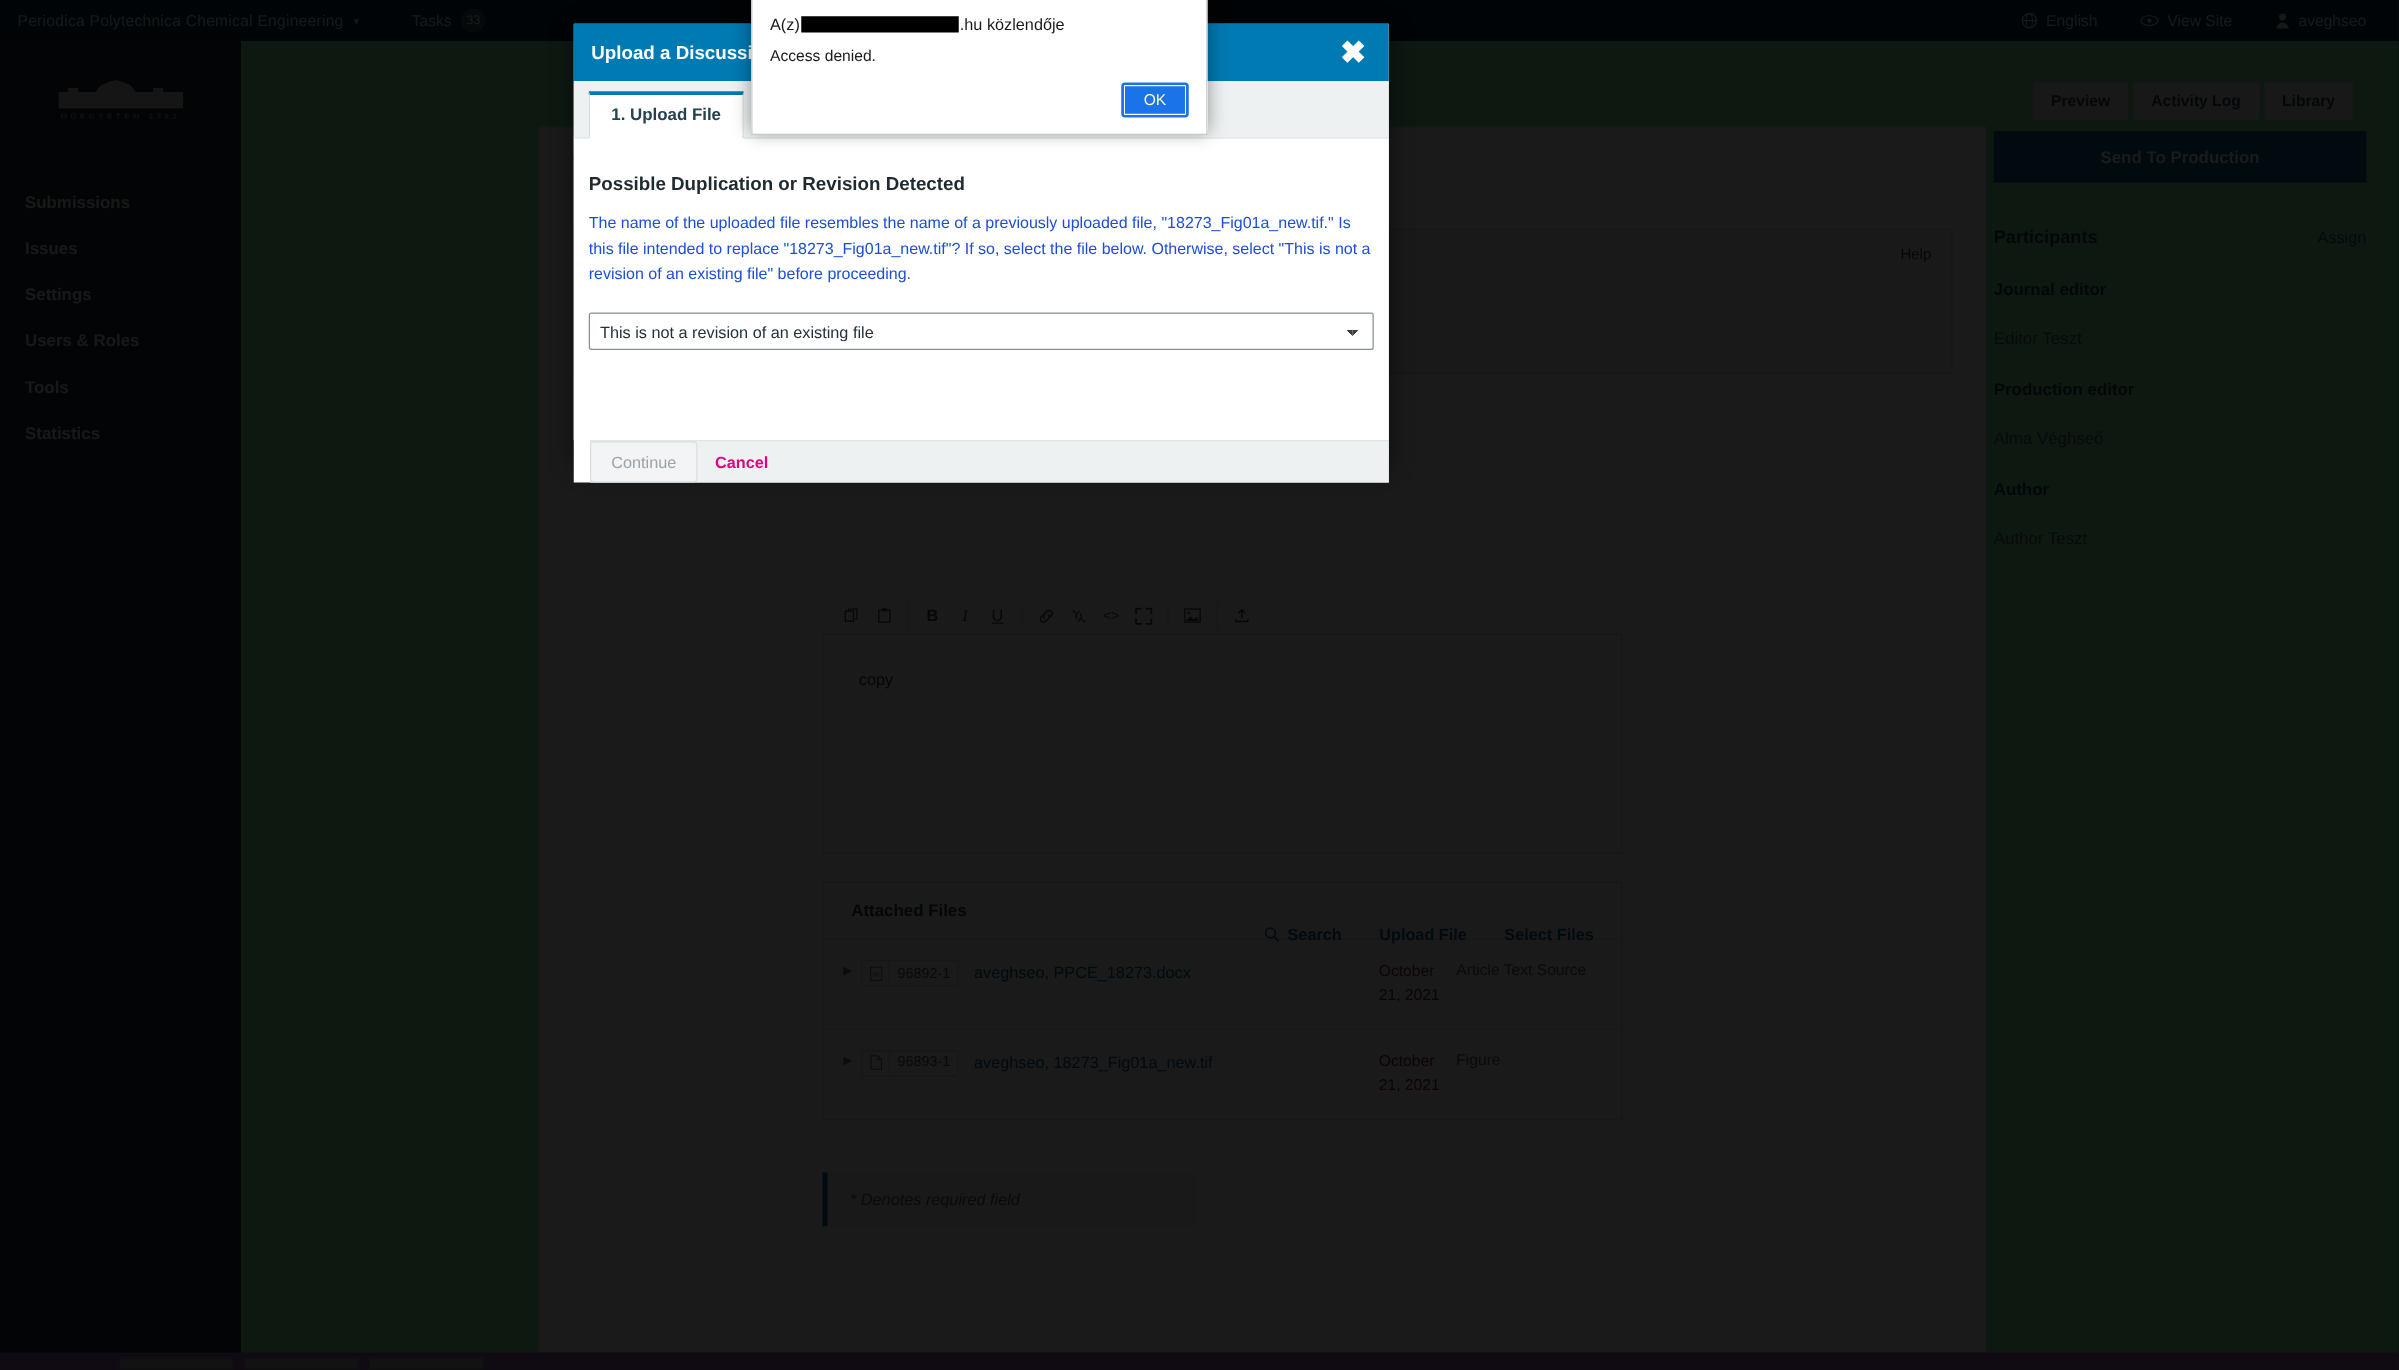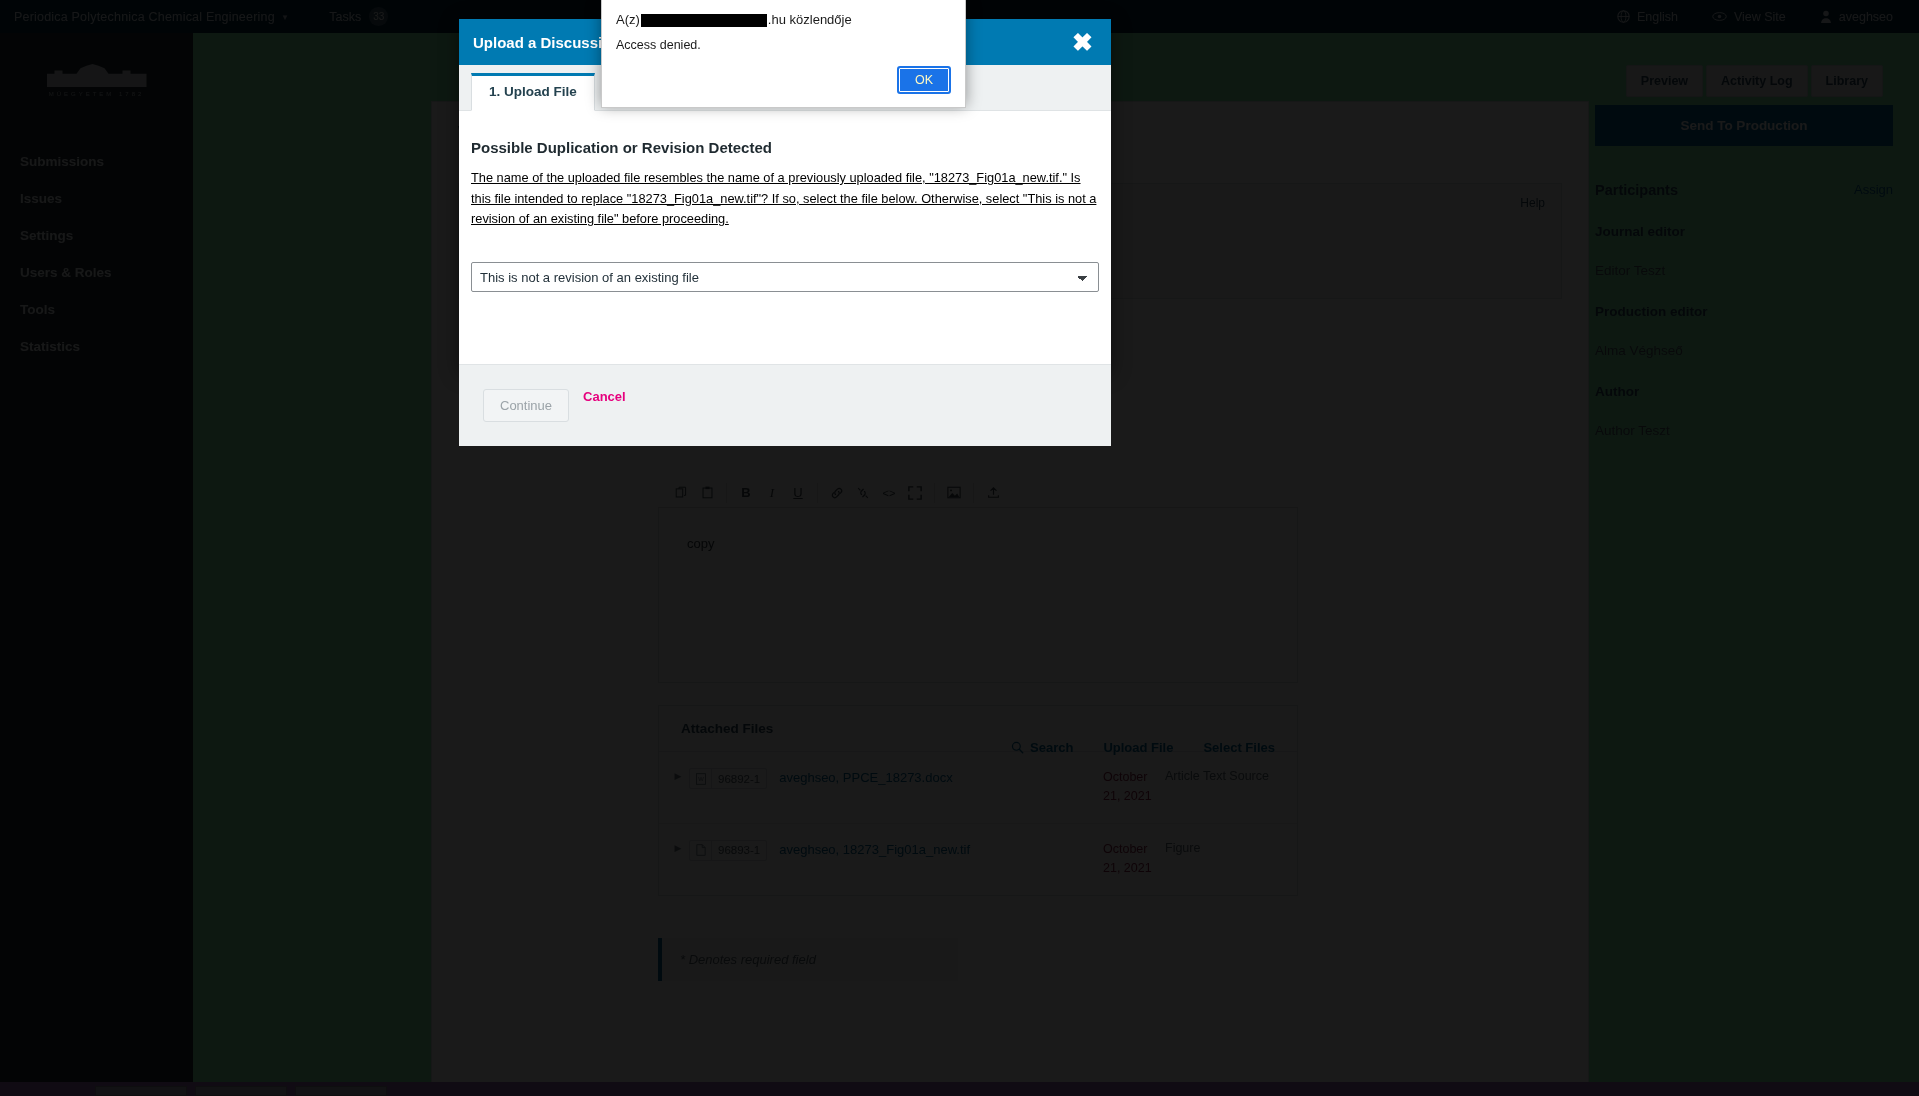--- a/index.html
+++ b/index.html
@@ -165,54 +165,54 @@
   .modal-tab {
     padding: 10px 17px 11px; font-size: 13.5px; font-weight: 700; color: #006798; cursor: pointer;
   }
   .modal-tab.active {
     background: #fff; color: #24424f; border: 1px solid #d9dee1;
     border-bottom: 1px solid #fff; border-top: 3px solid #007ab2;
     margin-bottom: -1px; padding-top: 8px;
   }
   .modal-body { background: #fff; padding: 28px 12px 26px; }
   .modal-body h3 { font-size: 15px; color: #1f2a30; margin-bottom: 12px; font-weight: 700; }
-  .modal-body p { font-size: 12.8px; color: #000000; line-height: 1.62; margin-bottom: 32px; text-decoration: underline; }
+  .modal-body p { font-size: 12.8px; color: #1d4ed8; line-height: 1.62; margin-bottom: 20px; }
   .modal-select {
     width: 100%; height: 30px; padding: 0 8px; font-size: 13px; color: #23313a;
     border: 1px solid #8a8f93; border-radius: 2px; background: #fff;
     font-family: inherit; appearance: none;
     background-image: linear-gradient(45deg, transparent 50%, #3a3f43 50%),
                       linear-gradient(135deg, #3a3f43 50%, transparent 50%);
     background-position: calc(100% - 16px) 13px, calc(100% - 11px) 13px;
     background-size: 5px 5px, 5px 5px; background-repeat: no-repeat;
   }
   .modal-spacer { height: 46px; background: #fff; }
   .modal-footer {
     background: #eef1f2; border-top: 1px solid #e0e4e6;
-    padding: 24px; display: flex; align-items: flex-start; gap: 14px;
+    padding: 0; display: flex; align-items: center; gap: 14px; margin-left: 13px;
   }
   .btn-continue {
     padding: 8px 16px; font-size: 13px; color: #9ba3a8; background: #f2f4f5;
     border: 1px solid #d9dee1; border-radius: 3px; font-family: inherit; cursor: default;
   }
   .btn-cancel {
     font-size: 13px; font-weight: 700; color: #e6007e; background: none; border: none;
     font-family: inherit; cursor: pointer;
   }
 
   
   .alert-shadow {
     position: absolute; left: 601px; top: 0; width: 365px; height: 104px;
     box-shadow: 0 2px 14px rgba(0,0,0,.40);
   }
   .alert {
     position: absolute; left: 601px; top: 0; width: 365px; background: #fff;
     border: 1px solid #c9c9c9; border-top: none;
   }
-  .alert .a-origin { font-size: 13px; color: #1a1a1a; padding: 12px 14px 0; display: flex; align-items: flex-end; }
+  .alert .a-origin { font-size: 13px; color: #1a1a1a; padding: 12px 14px 0; display: flex; align-items: center; }
   .alert .redact { display: inline-block; background: #000; height: 13px; width: 126px; margin: 0 1px; vertical-align: middle; }
   .alert .a-msg { font-size: 12.5px; color: #1a1a1a; padding: 11px 14px 0; }
   .alert .a-foot { display: flex; justify-content: flex-end; padding: 14px 14px 13px; }
   .btn-ok {
     min-width: 54px; padding: 5px 14px; font-size: 12.5px; color: #fef9c3;
     background: #1a73e8; border: 2px solid #1a73e8; border-radius: 3px;
     box-shadow: 0 0 0 1px #fff inset; font-family: inherit; cursor: pointer;
   }
 </style>
 </head>

